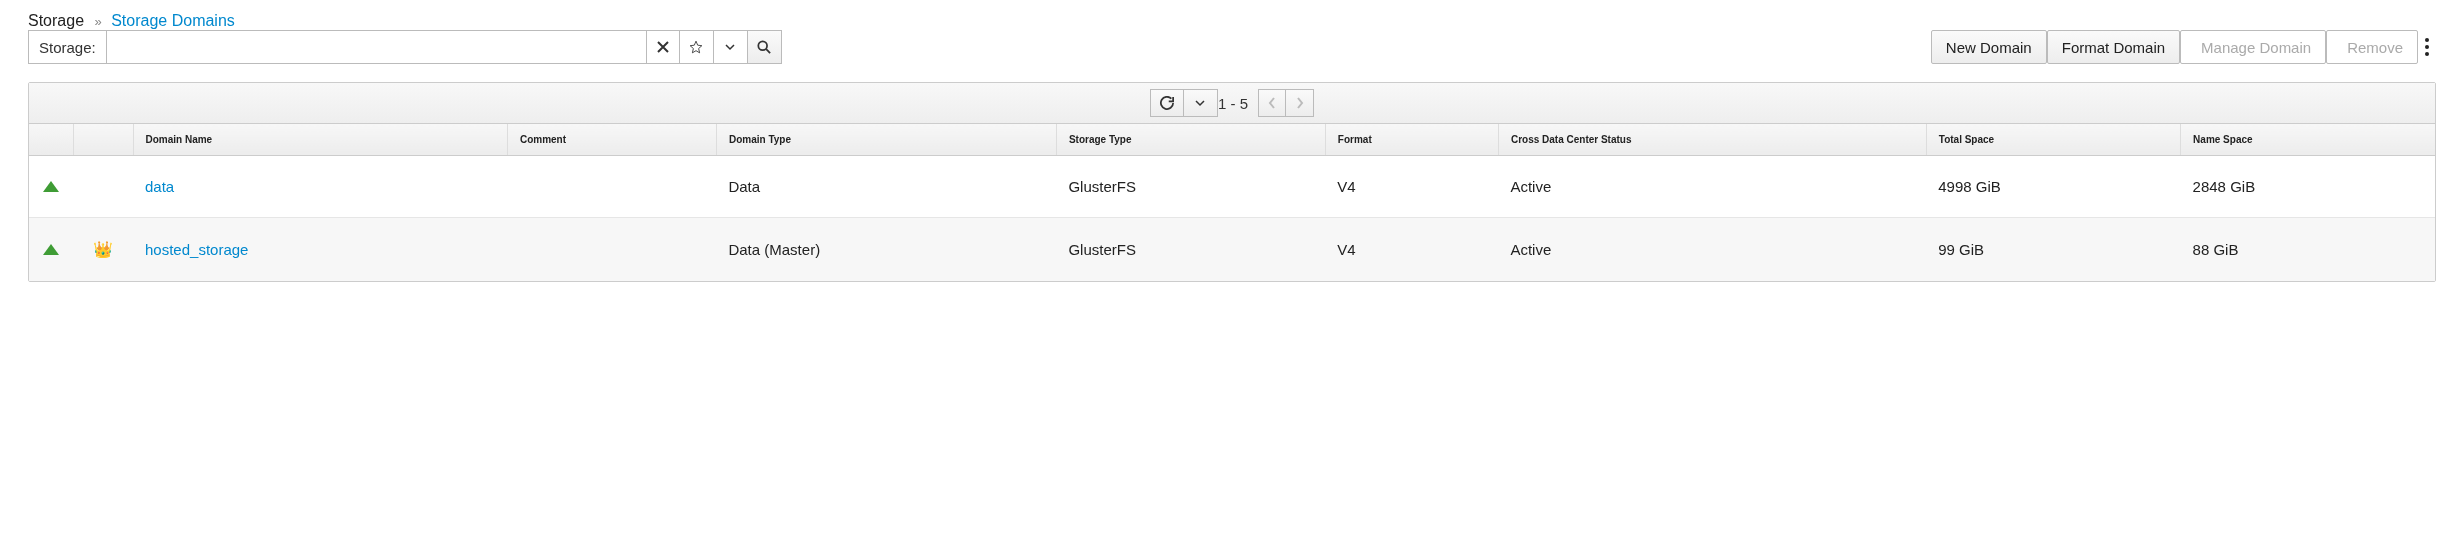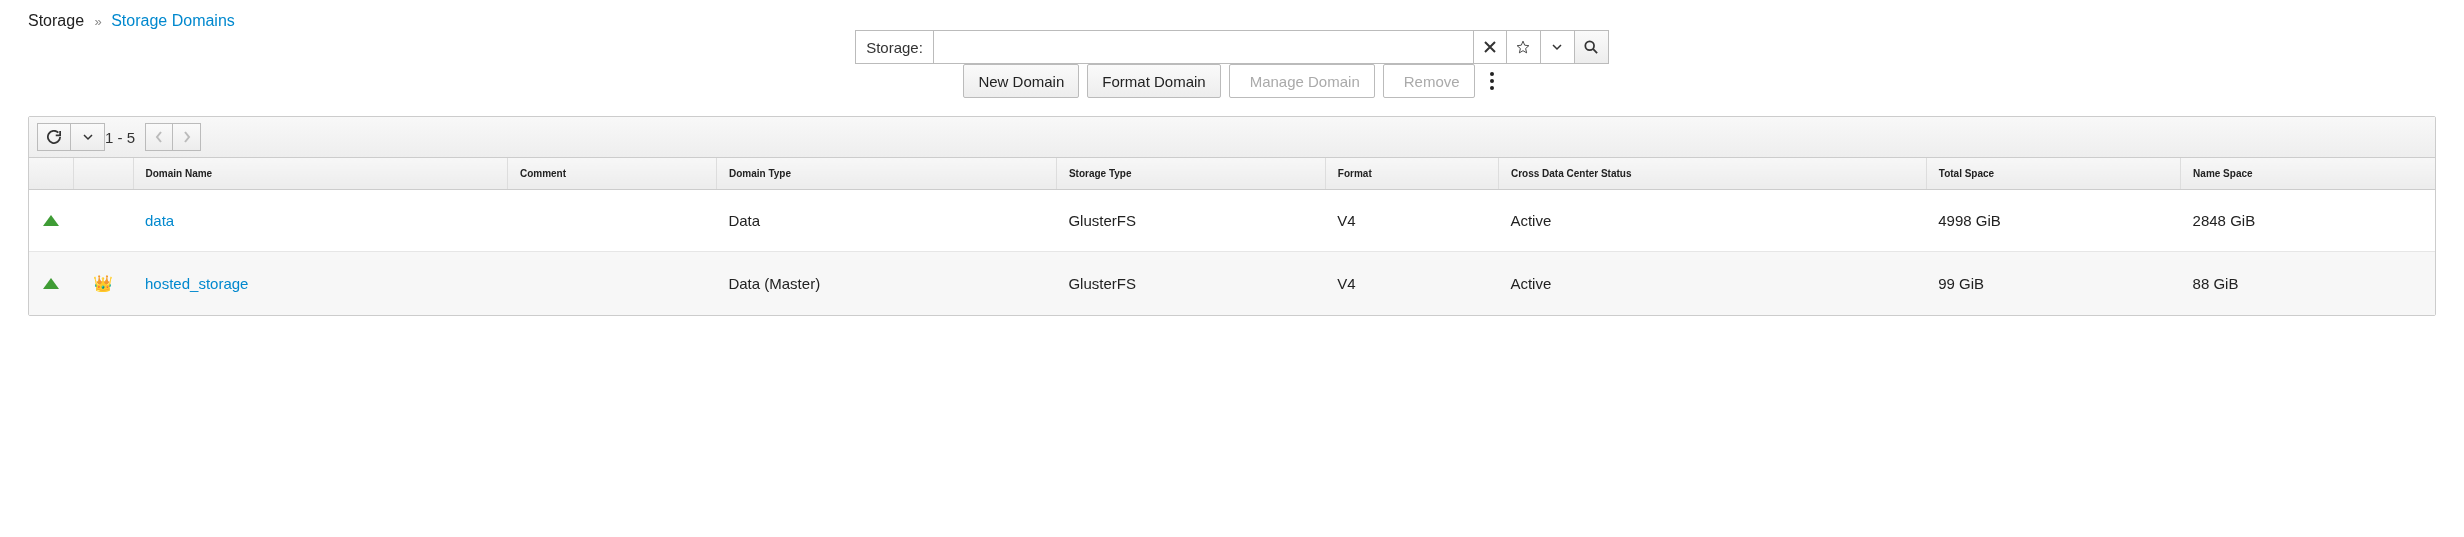--- a/index.html
+++ b/index.html
@@ -15,21 +15,20 @@
     font-size: 16px;
     color: #222;
   }
   .breadcrumb .sep { color: #888; margin: 0 6px; font-size: 13px; letter-spacing: -1px;}
   .breadcrumb a { color: #0088ce; text-decoration: none; }
   .toolbar-row {
     display: flex;
     justify-content: space-between;
     align-items: center;
     margin-bottom: 18px;
-    flex-direction: column;
   }
   .search-group {
     display: flex;
     align-items: stretch;
     height: 34px;
   }
   .search-label {
     display: flex;
     align-items: center;
     padding: 0 10px;
@@ -51,21 +50,21 @@
     align-items: center;
     justify-content: center;
     width: 34px;
     border: 1px solid #bbb;
     background: #fff;
     cursor: pointer;
     color: #333;
   }
   .icon-btn + .icon-btn { border-left: none; }
   .icon-btn.search { background: linear-gradient(#fafafa,#ededed); }
-  .actions { display: flex; gap: 8px; align-items: center; }
+  .actions { display: flex; align-items: center; }
   .btn {
     height: 34px;
     padding: 0 14px;
     border: 1px solid #bbb;
     background: linear-gradient(#fafafa,#ededed);
     cursor: pointer;
     font-size: 15px;
     color: #222;
     border-radius: 2px;
   }
@@ -75,21 +74,21 @@
     display: flex;
     flex-direction: column;
     align-items: center;
     gap: 3px;
     cursor: pointer;
   }
   .kebab span { width:4px; height:4px; background:#222; border-radius:50%; }
 
   .grid-wrap { border:1px solid #ccc; border-radius:2px; }
   .grid-top {
-    display:flex; justify-content:flex-start; align-items:center;
+    display:flex; justify-content:center; align-items:center;
     padding:6px 8px;
     background: linear-gradient(#f8f8f8,#eee);
     border-bottom:1px solid #ccc;
   }
   .refresh-group { display:flex; }
   .small-btn {
     display:flex; align-items:center; justify-content:center;
     width:34px; height:28px;
     border:1px solid #bbb;
     background: linear-gradient(#fafafa,#ededed);

